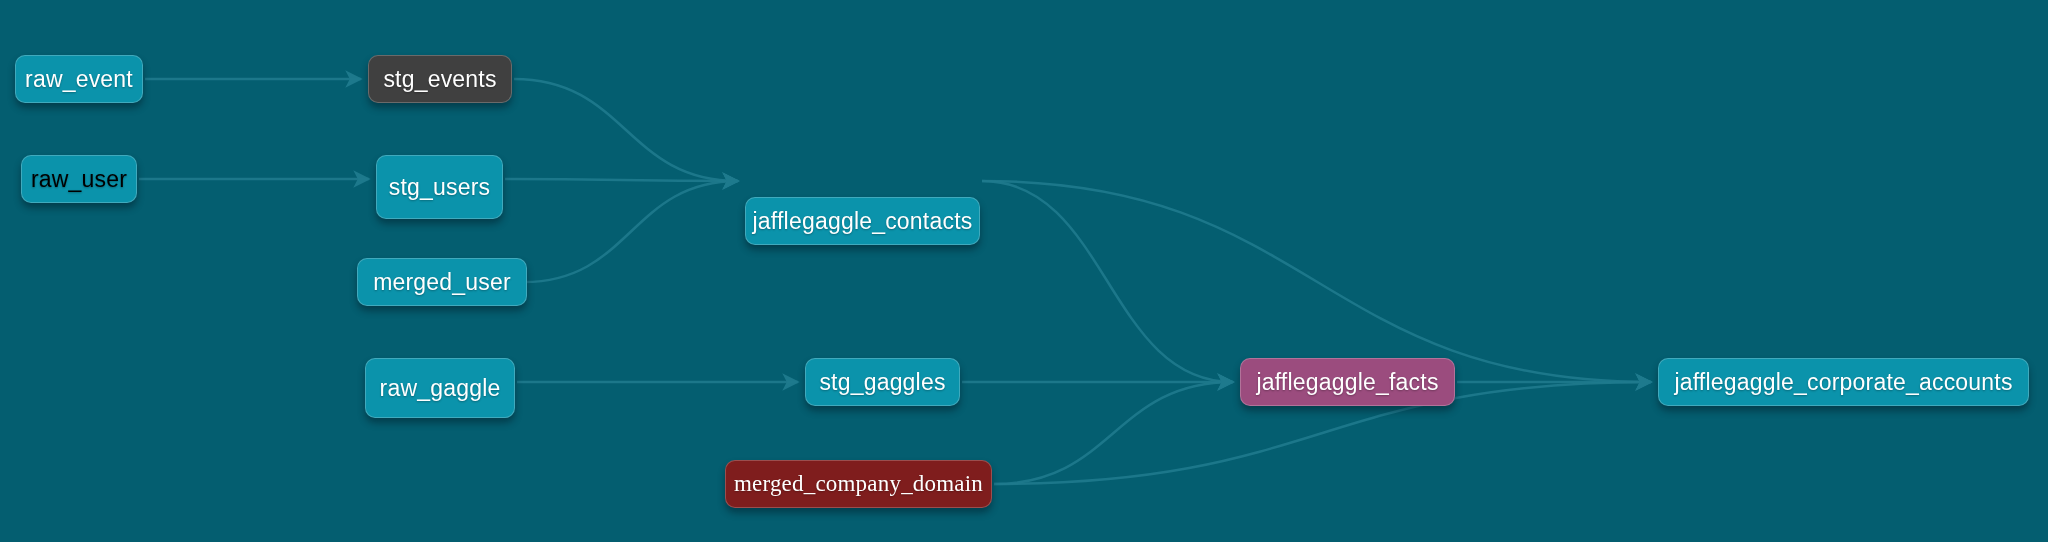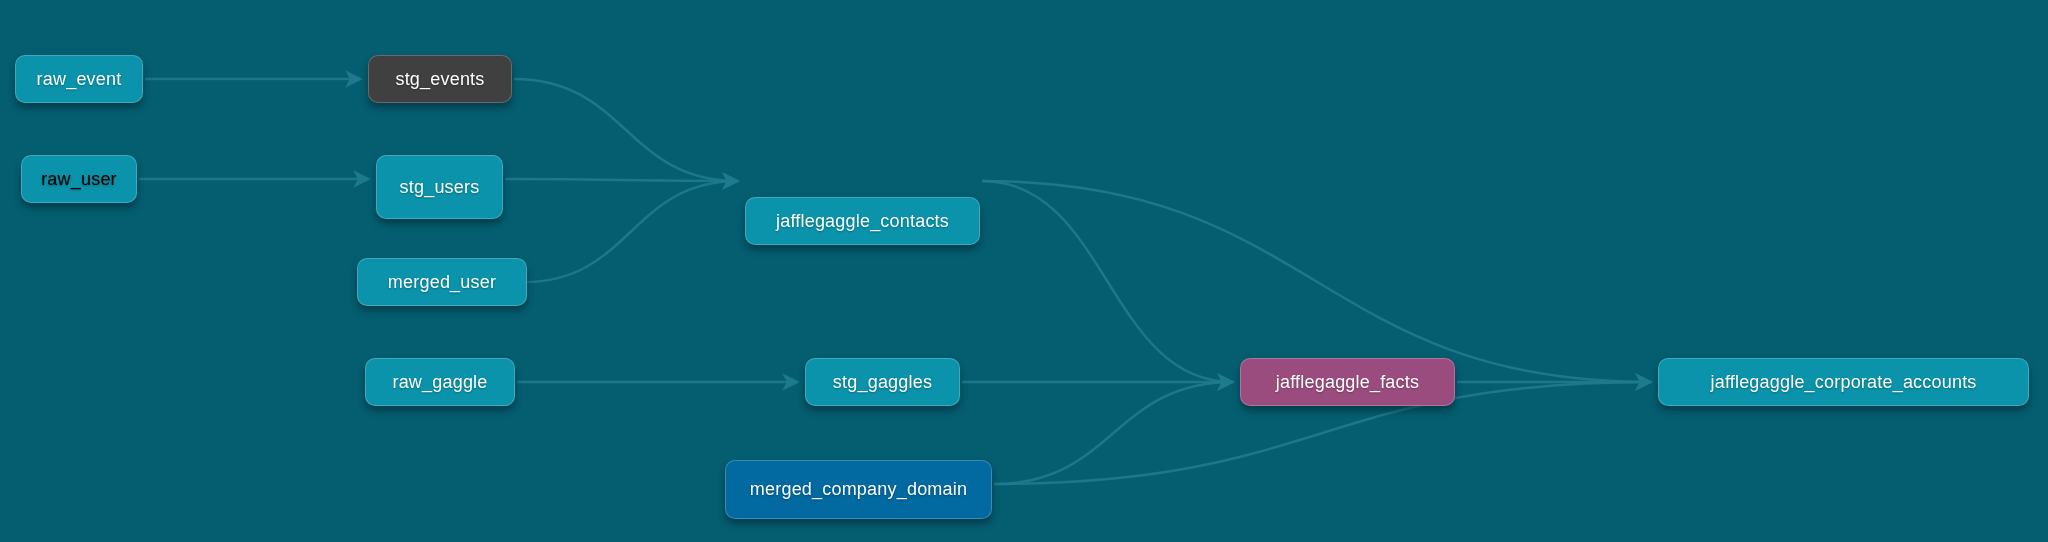--- a/index.html
+++ b/index.html
@@ -22,21 +22,21 @@
   .node {
     position: absolute;
     display: flex;
     align-items: center;
     justify-content: center;
     border-radius: 10px;
     border: 1.5px solid rgba(255,255,255,0.22);
     box-sizing: border-box;
     box-shadow: 0 5px 7px rgba(0, 25, 35, 0.45);
     color: #ffffff;
-    font-size: 18px;
+    font-size: 23px;
     font-weight: 400;
     letter-spacing: 0.2px;
     white-space: nowrap;
     text-shadow: 0 1px 2px rgba(0,0,0,0.30);
     cursor: pointer;
   }
 </style>
 </head>
 <body>
 
@@ -71,28 +71,28 @@
     </div>
     <div class="node" style="left: 376px; top: 155px; width: 127px; height: 64px; background: rgb(11, 147, 171); color: rgb(255, 255, 255);">
       <span>stg_users</span>
     </div>
     <div class="node" style="left: 745px; top: 157px; width: 235px; height: 48px; background: rgb(11, 147, 171); color: rgb(255, 255, 255); margin-top: 40px;">
       <span>jafflegaggle_contacts</span>
     </div>
     <div class="node" style="left: 357px; top: 258px; width: 170px; height: 48px; background: rgb(11, 147, 171); color: rgb(255, 255, 255);">
       <span>merged_user</span>
     </div>
-    <div class="node" style="left: 365px; top: 358px; width: 150px; height: 48px; background: rgb(11, 147, 171); color: rgb(255, 255, 255);">
+    <div class="node" style="left: 365px; top: 358px; width: 150px; height: 60px; background: rgb(11, 147, 171); color: rgb(255, 255, 255);">
       <span>raw_gaggle</span>
     </div>
     <div class="node" style="left: 1240px; top: 358px; width: 215px; height: 48px; background: rgb(155, 76, 126); color: rgb(255, 255, 255);">
       <span>jafflegaggle_facts</span>
     </div>
     <div class="node" style="left: 805px; top: 358px; width: 155px; height: 48px; background: rgb(11, 147, 171); color: rgb(255, 255, 255);">
       <span>stg_gaggles</span>
     </div>
     <div class="node" style="left: 1658px; top: 358px; width: 371px; height: 48px; background: rgb(11, 147, 171); color: rgb(255, 255, 255); border-radius: 10px;">
       <span>jafflegaggle_corporate_accounts</span>
     </div>
-    <div class="node" style="left: 725px; top: 460px; width: 267px; height: 59px; background: #0369a1; color: rgb(255, 255, 255);">
+    <div class="node" style="left: 725px; top: 460px; width: 267px; height: 48px; background: #7f1d1d; color: rgb(255, 255, 255); font-family: Liberation Serif, serif;">
       <span>merged_company_domain</span>
     </div>
   </div>
 
 </body></html>

